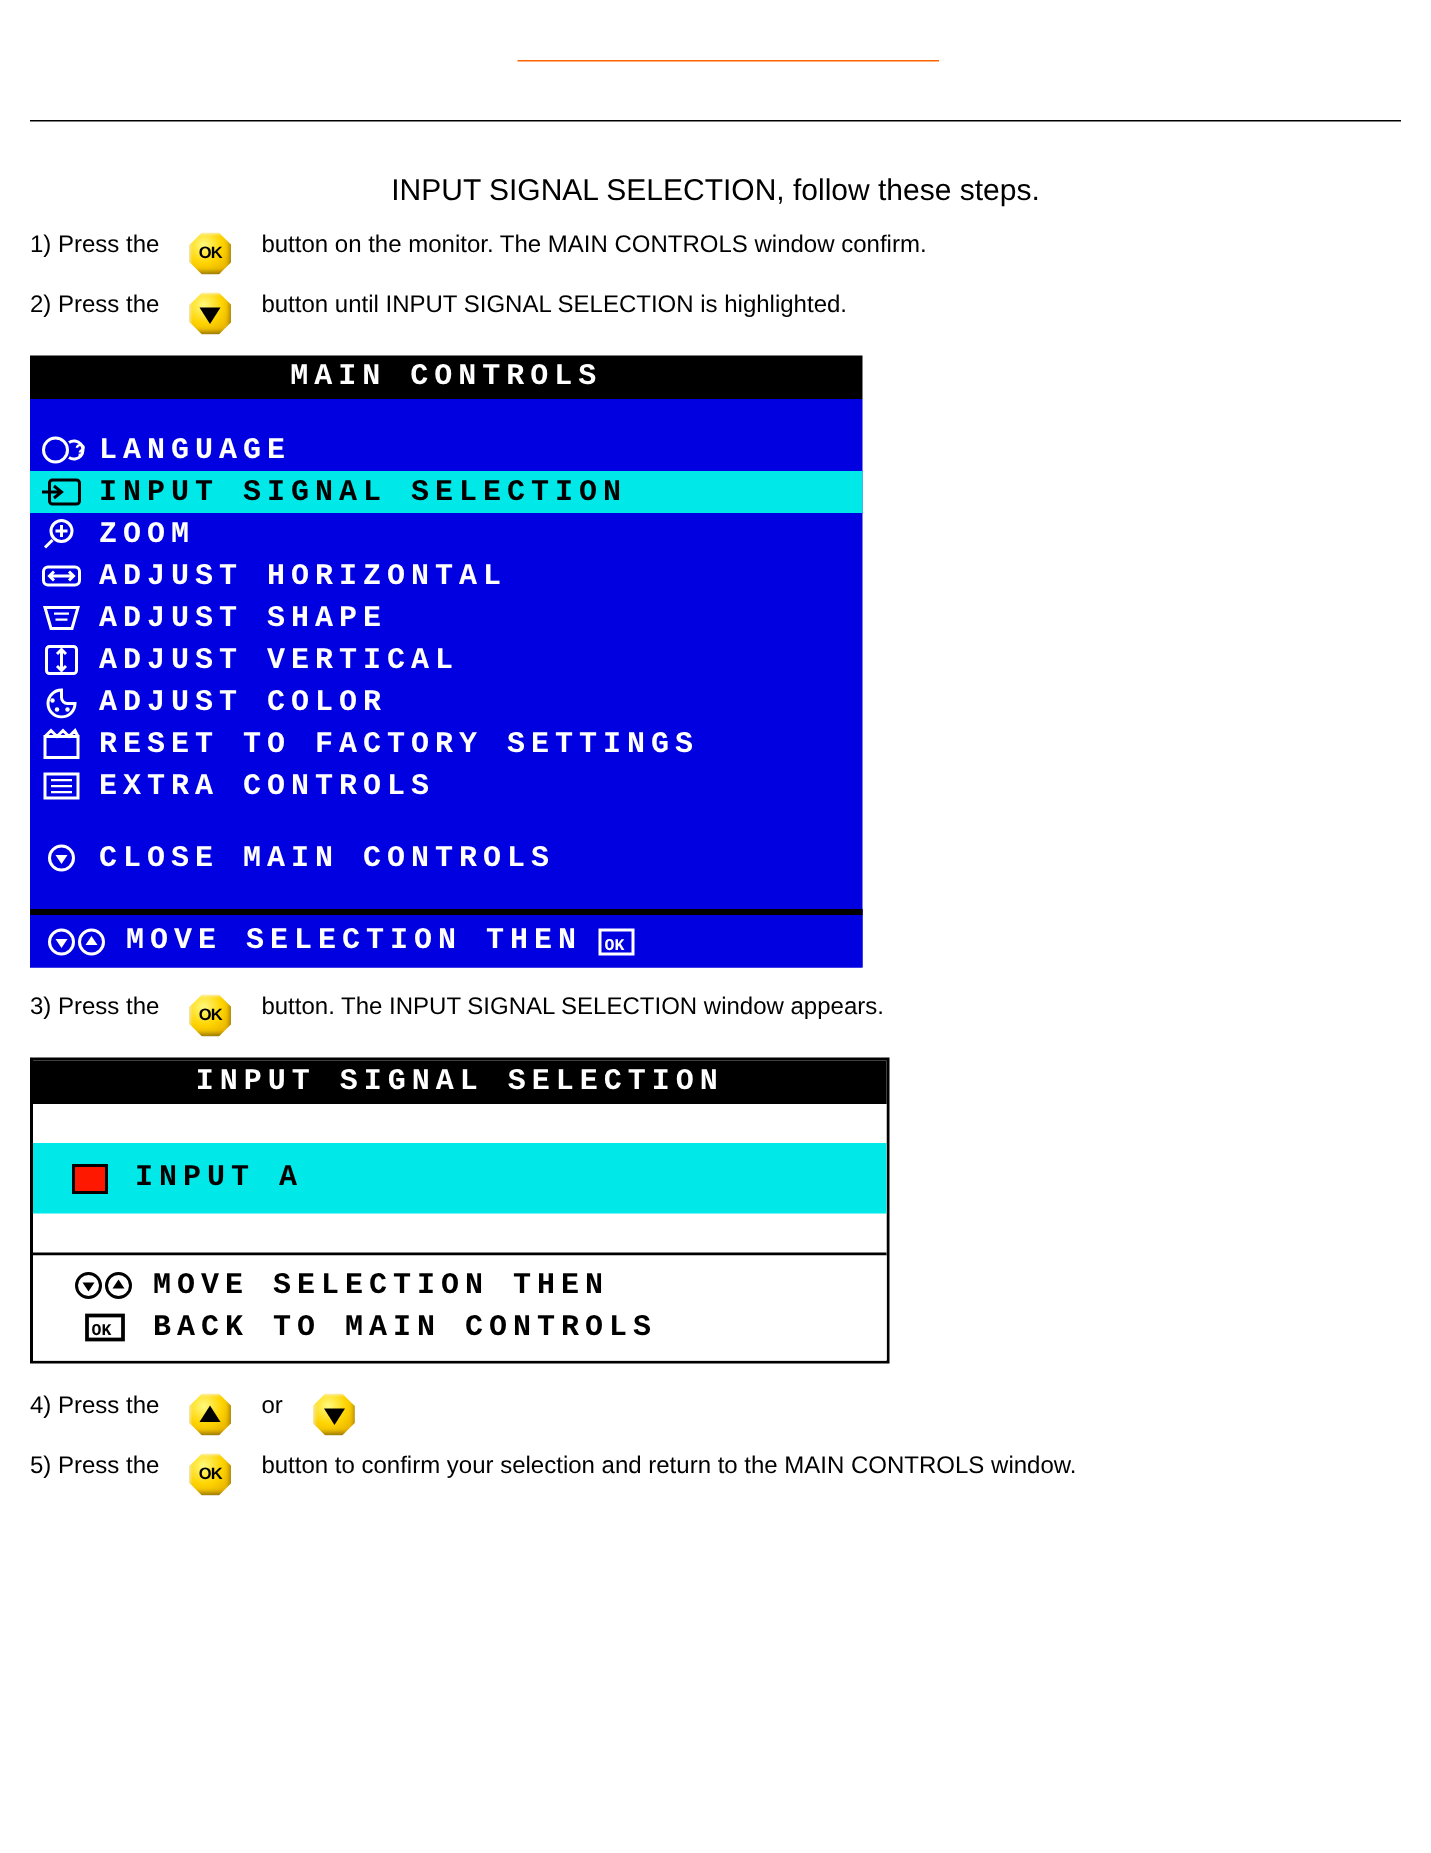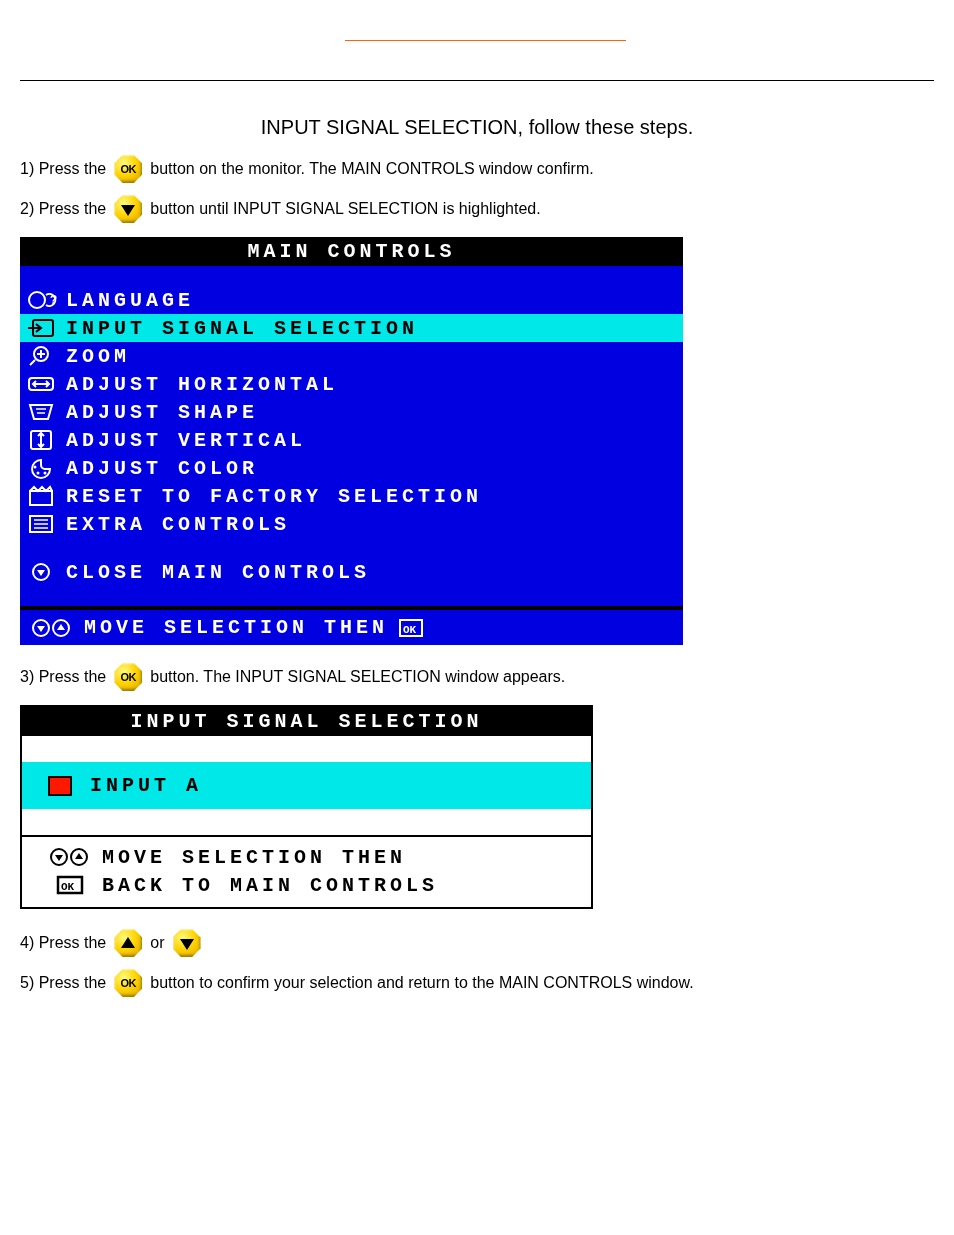--- a/index.html
+++ b/index.html
@@ -41,22 +41,22 @@
   .intro {
     padding: 30px 0 0 0;
     font-size: 20px;
     line-height: 1.6;
     text-align: center;
   }
 
   
   .step {
     display: flex;
-    align-items: center;
-    gap: 8px;
+    align-items: flex-start;
+    gap: 20px;
     margin: 12px 0;
     font-size: 16px;
     flex-wrap: wrap;
   }
 
   .step-lead {
     white-space: nowrap;
   }
 
   
@@ -86,21 +86,21 @@
   .yellow-btn .tri-up {
     width: 0; height: 0;
     border-left: 7px solid transparent;
     border-right: 7px solid transparent;
     border-bottom: 11px solid #000;
     margin-bottom: 2px;
   }
 
   
   .osd {
-    width: 663px;
+    width: 555px;
     margin: 14px 0 18px 0;
     font-family: "Courier New", Courier, monospace;
     font-weight: bold;
     font-size: 20px;
     letter-spacing: 4px;
   }
   .osd-header {
     background: #000;
     color: #fff;
     text-align: center;
@@ -276,21 +276,21 @@
           <circle cx="19" cy="16" r="1.5" fill="#fff"></circle>
         </svg>
         <span>ADJUST COLOR</span>
       </div>
 
       <div class="osd-row">
         <svg width="32" height="22" viewBox="0 0 32 22">
           <rect x="4" y="6" width="22" height="14" fill="none" stroke="#fff" stroke-width="2"></rect>
           <path d="M 4 6 L 8 2 L 12 6 L 16 2 L 20 6 L 24 2 L 26 6" fill="none" stroke="#fff" stroke-width="2"></path>
         </svg>
-        <span>RESET TO FACTORY SELECTION</span>
+        <span>RESET TO FACTORY SETTINGS</span>
       </div>
 
       <div class="osd-row">
         <svg width="32" height="22" viewBox="0 0 32 22">
           <rect x="4" y="3" width="22" height="16" fill="none" stroke="#fff" stroke-width="2"></rect>
           <line x1="8" y1="7" x2="22" y2="7" stroke="#fff" stroke-width="1.5"></line>
           <line x1="8" y1="11" x2="22" y2="11" stroke="#fff" stroke-width="1.5"></line>
           <line x1="8" y1="15" x2="22" y2="15" stroke="#fff" stroke-width="1.5"></line>
         </svg>
         <span>EXTRA CONTROLS</span>

